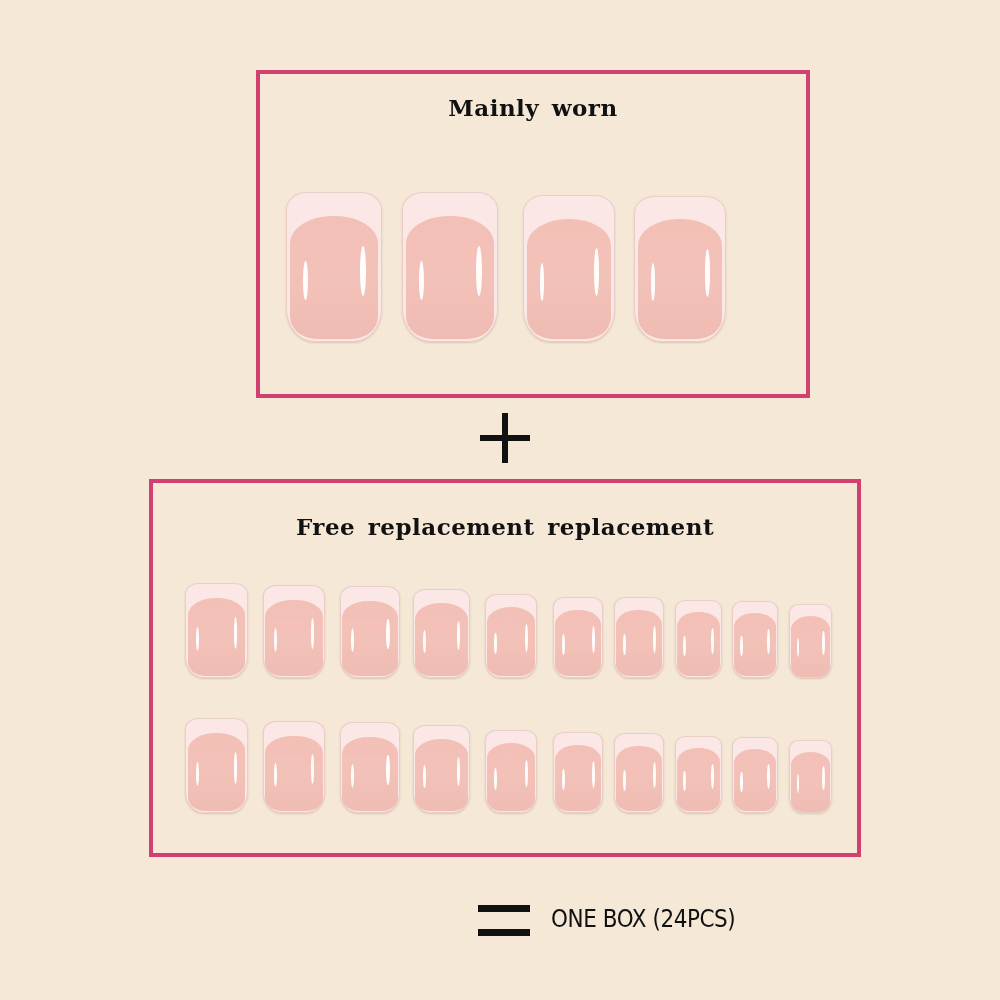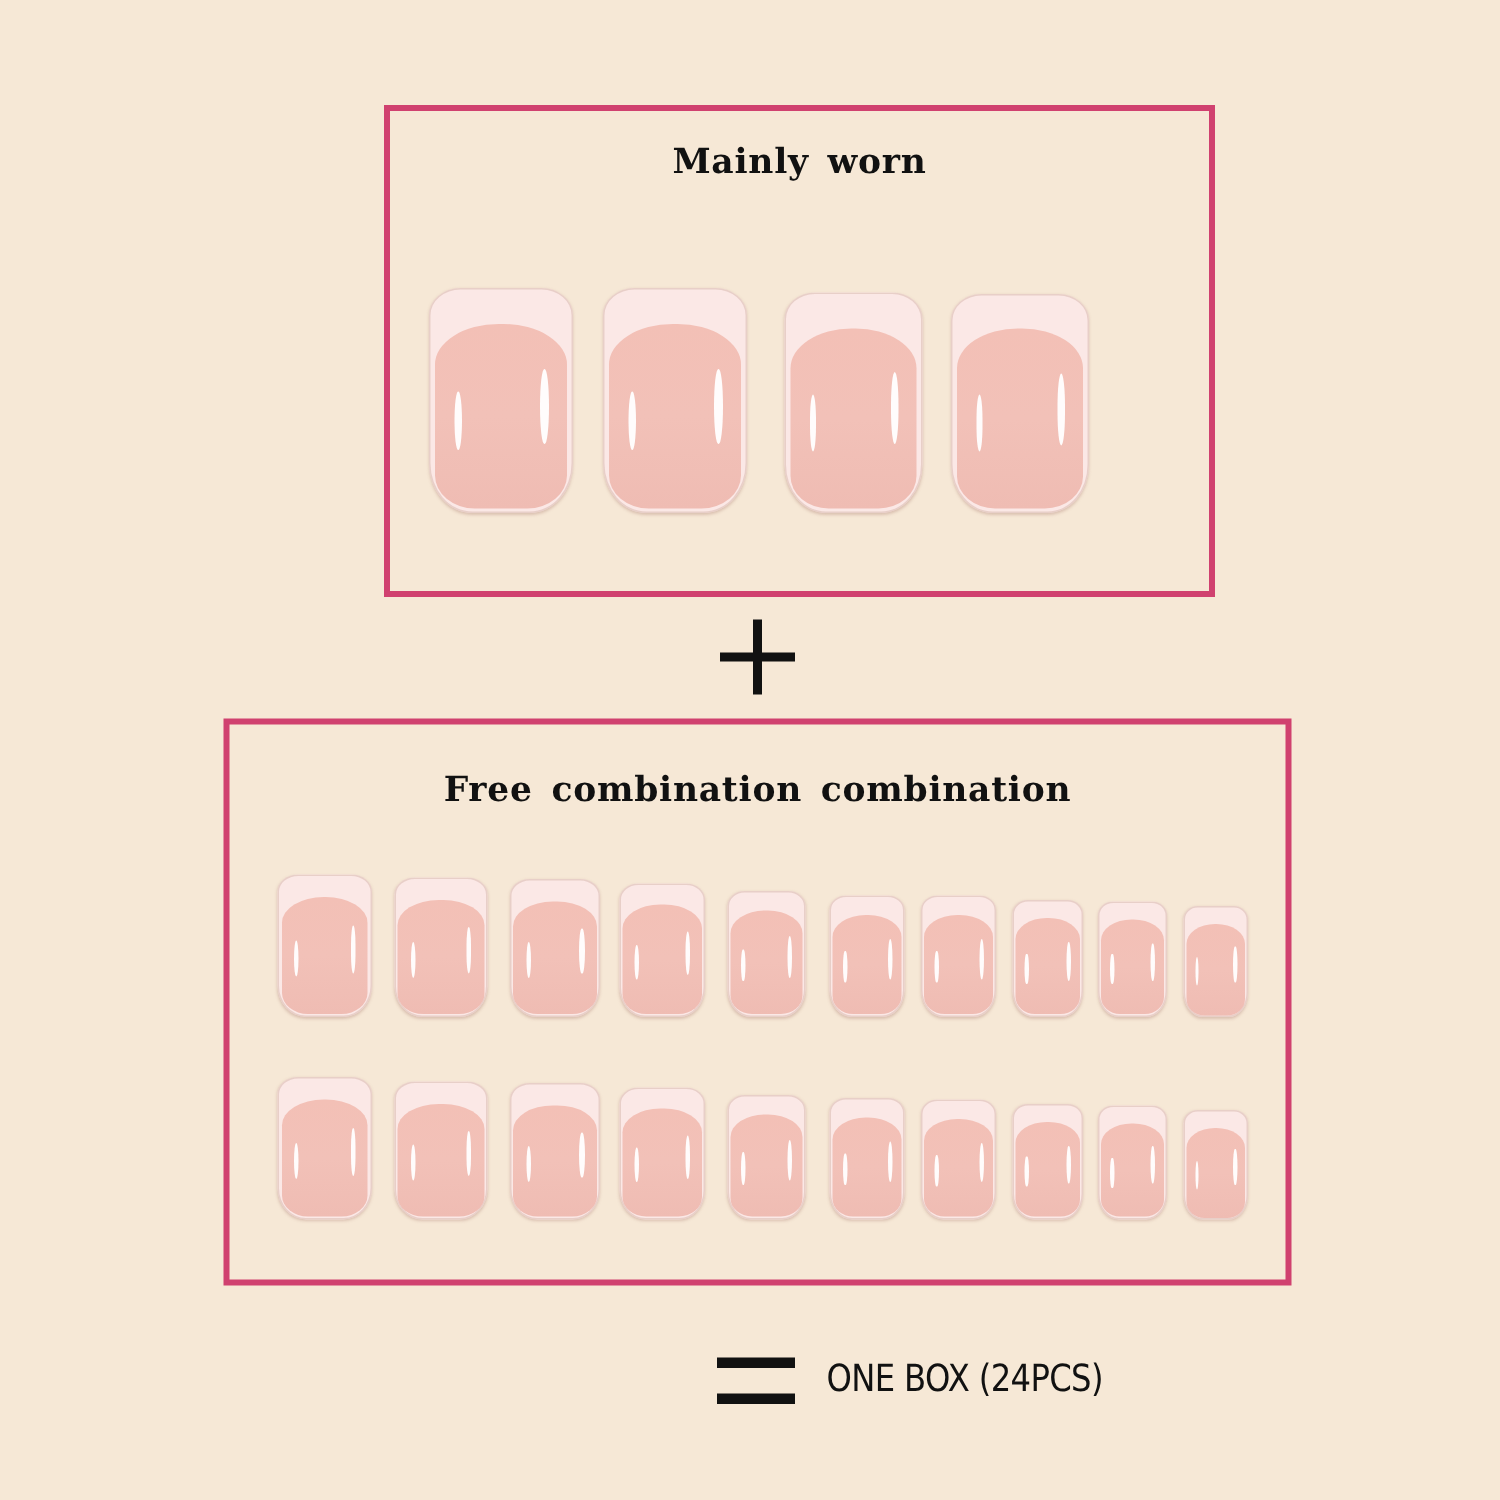--- a/index.html
+++ b/index.html
@@ -108,21 +108,21 @@
   <div class="nail" style="left:634px; top:196px; width:92px; height:146px;">
       <div class="bed"></div>
       <div class="shine-l"></div>
       <div class="shine-r"></div>
     </div>
 </div>
 
 <div class="plus"></div>
 
 <div class="frame" style="left:149px; top:479px; width:712px; height:378px;">
-  <div class="heading" style="top:30px; font-size:23px;">Free combination combination</div>
+  <div class="heading" style="top:30px; font-size:23px;">Free replacement replacement</div>
 </div>
 
 <div>
   <div class="nail" style="left:185px; top:583px; width:63px; height:95px;">
       <div class="bed"></div>
       <div class="shine-l"></div>
       <div class="shine-r"></div>
     </div>
   <div class="nail" style="left:263px; top:585px; width:62px; height:93px;">
       <div class="bed"></div>

